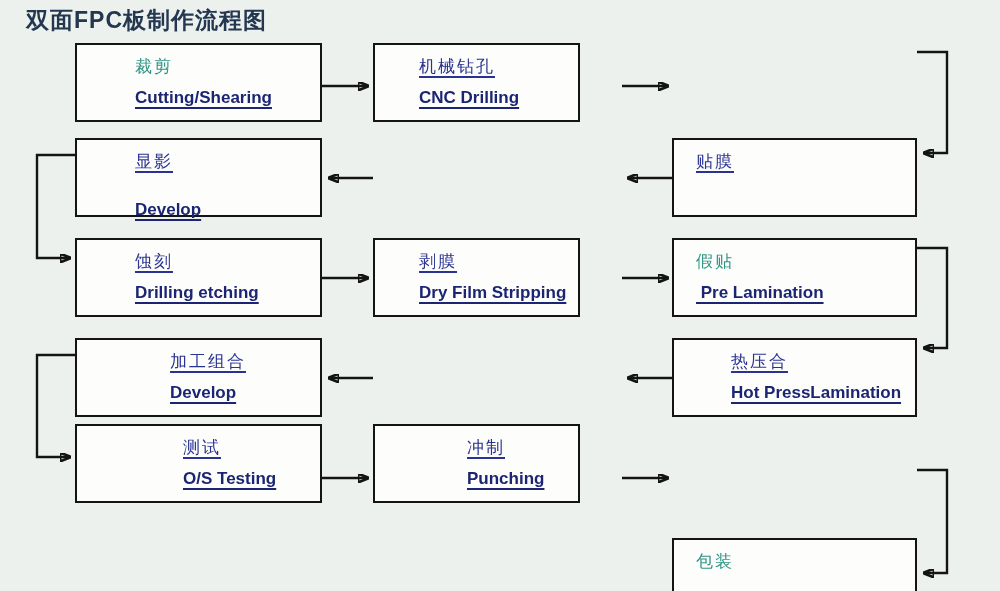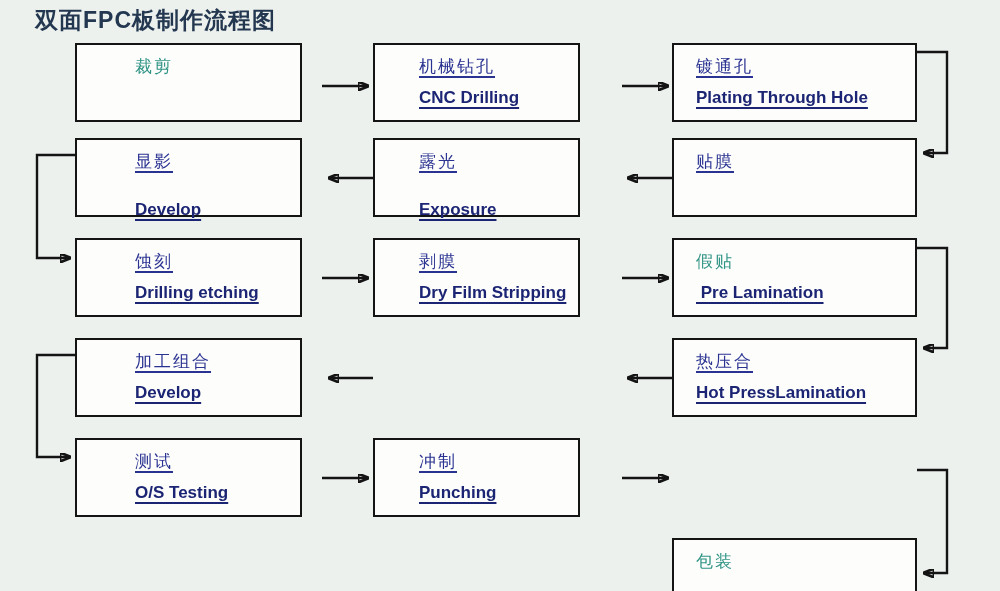--- a/index.html
+++ b/index.html
@@ -12,34 +12,34 @@
     --bg:#edf1ee;
   }
   html,body{margin:0;padding:0;}
   body{
     width:1000px;height:591px;position:relative;overflow:hidden;
     background:var(--bg);
     font-family:"Liberation Sans","DejaVu Sans",sans-serif;
   }
   .stage{position:absolute;inset:0;}
   .page-title{
-    position:absolute;left:35px;top:5px;
+    position:absolute;left:26px;top:5px;
     font-size:23px;font-weight:bold;color:var(--title);letter-spacing:1px;text-align:right;
   }
   .box{
     position:absolute;height:79px;box-sizing:border-box;
     background:var(--box-fill);border:2px solid var(--line);
     display:flex;flex-direction:column;justify-content:flex-start;
     padding-top:12px;row-gap:11px;
   }
-  .c1{left:75px;width:227px;}
+  .c1{left:75px;width:247px;}
   .c2{left:373px;width:207px;}
   .c3{left:672px;width:245px;}
   .r1{top:43px;} .r2{top:138px;gap:28px;} .r3{top:238px;}
-  .r4{top:338px;} .r5{top:438px;} .r6{top:538px;}
+  .r4{top:338px;padding-left:35px;} .r5{top:424px;padding-left:48px;} .r6{top:538px;}
   .c1 .cn,.c1 .en{margin-left:58px;}
   .c2 .cn,.c2 .en{margin-left:44px;}
   .c3 .cn,.c3 .en{margin-left:22px;}
   .cn{
     font-size:17px;line-height:20px;letter-spacing:2px;
     color:var(--navy);align-self:flex-start;
   }
   .cn[data-color="navy"]{
     color:var(--navy);
     text-decoration:underline;text-underline-offset:4px;text-decoration-thickness:1.5px;
@@ -56,37 +56,30 @@
 </style>
 </head>
 <body>
 
 <div class="stage">
 
   <div class="page-title">双面FPC板制作流程图</div>
 
   <div class="box r1 c1">
     <span class="cn" data-color="green">裁剪</span>
+    <span class="en">Cutting/Shearing</span>
   </div>
   <div class="box r1 c2">
     <span class="cn" data-color="navy">机械钻孔</span>
     <span class="en">CNC Drilling</span>
   </div>
-  <div class="box r1 c3">
-    <span class="cn" data-color="navy">镀通孔</span>
-    <span class="en">Plating Through Hole</span>
-  </div>
 
   <div class="box r2 c1">
     <span class="cn" data-color="navy">显影</span>
     <span class="en">Develop</span>
-  </div>
-  <div class="box r2 c2">
-    <span class="cn" data-color="navy">露光</span>
-    <span class="en">Exposure</span>
   </div>
   <div class="box r2 c3">
     <span class="cn" data-color="navy">贴膜</span>
   </div>
 
   <div class="box r3 c1">
     <span class="cn" data-color="navy">蚀刻</span>
     <span class="en">Drilling etching</span>
   </div>
   <div class="box r3 c2">

